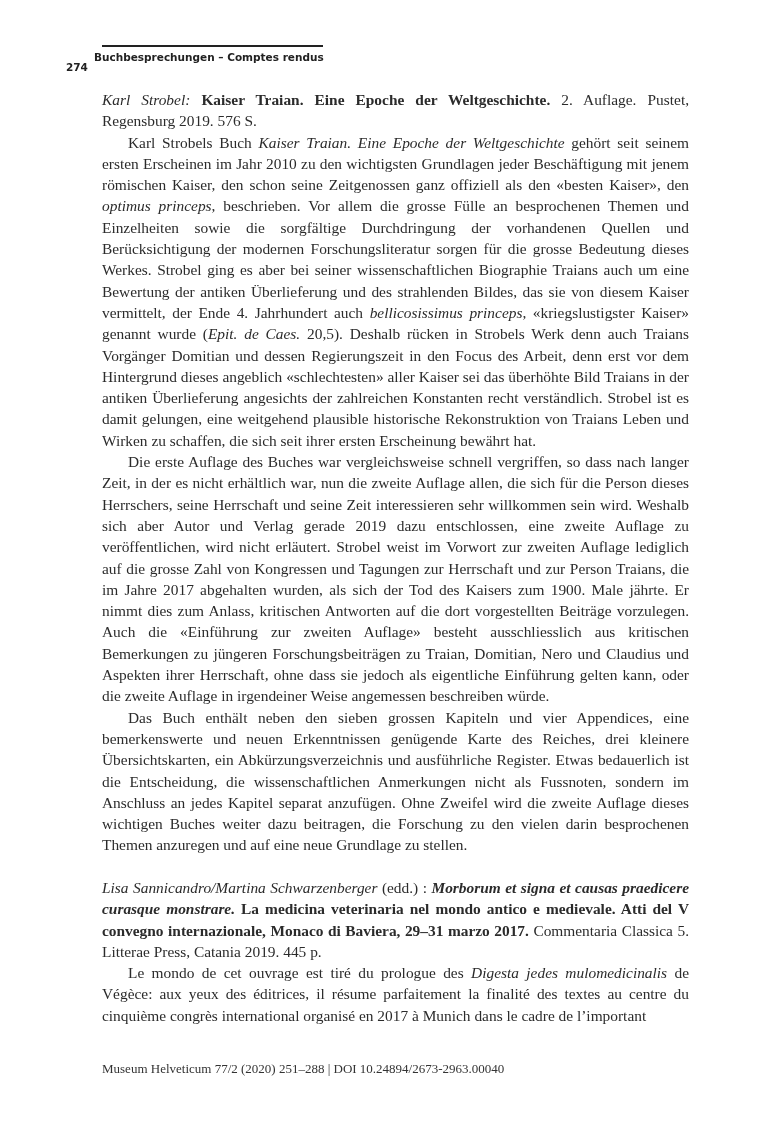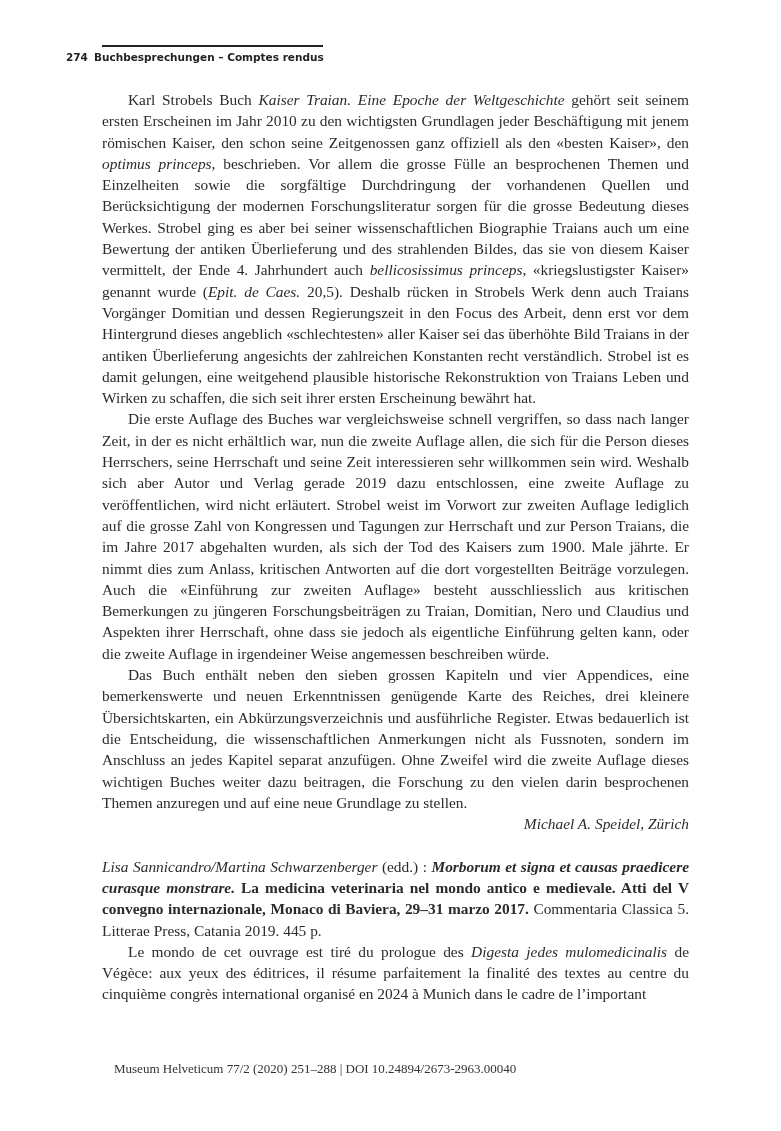--- a/index.html
+++ b/index.html
@@ -28,21 +28,21 @@
       position: absolute;
       left: 36px;
       top: 0;
       width: 221px;
       height: 2px;
       background: #222;
     }
     .running-head .pageno {
       position: absolute;
       left: 0;
-      top: 6px;
+      top: 16px;
     }
     .running-head .section {
       position: absolute;
       left: 28px;
       top: 6px;
       white-space: nowrap;
     }
     .textblock {
       position: absolute;
       left: 102px;
@@ -70,53 +70,56 @@
     i, .it { font-style: italic; }
     b, .bd { font-weight: bold; }
     .footer {
       position: absolute;
       left: 102px;
       top: 1061px;
       font-family: "Liberation Serif", serif;
       font-size: 13px;
       color: #333;
       white-space: nowrap;
-      margin-left: 12px;
     }
   </style>
 </head>
 <body>
 
 <div class="running-head">
   <div class="rule"></div>
   <span class="pageno">274</span>
   <span class="section">Buchbesprechungen – Comptes rendus</span>
 </div>
 
 <div class="textblock">
 
+  <p>
+    <span class="it">Karl Strobel:</span>
+    <span class="bd">Kaiser Traian. Eine Epoche der Weltgeschichte.</span>
+    <span>2. Auflage. Pustet, Regensburg 2019. 576 S.</span>
+  </p>
 
   <p class="indent">
     <span>Karl Strobels Buch </span><span class="it">Kaiser Traian. Eine Epoche der Weltgeschichte</span><span> gehört seit seinem ersten Erscheinen im Jahr 2010 zu den wichtigsten Grundlagen jeder Beschäftigung mit jenem römischen Kaiser, den schon seine Zeitgenossen ganz offiziell als den «besten Kai­ser», den </span><span class="it">optimus princeps</span><span>, beschrieben. Vor allem die grosse Fülle an besprochenen The­men und Einzelheiten sowie die sorgfältige Durchdringung der vorhandenen Quellen und Berücksichtigung der modernen Forschungsliteratur sorgen für die grosse Bedeu­tung dieses Werkes. Strobel ging es aber bei seiner wissenschaftlichen Biographie Trai­ans auch um eine Bewertung der antiken Überlieferung und des strahlenden Bildes, das sie von diesem Kaiser vermittelt, der Ende 4. Jahrhundert auch </span><span class="it">bellicosissimus princeps</span><span>, «kriegslustigster Kaiser» genannt wurde (</span><span class="it">Epit. de Caes.</span><span> 20,5). Deshalb rücken in Strobels Werk denn auch Traians Vorgänger Domitian und dessen Regierungszeit in den Focus des Arbeit, denn erst vor dem Hintergrund dieses angeblich «schlechtesten» aller Kaiser sei das überhöhte Bild Traians in der antiken Überlieferung angesichts der zahlreichen Konstanten recht verständlich. Strobel ist es damit gelungen, eine weitgehend plausible historische Rekonstruktion von Traians Leben und Wirken zu schaffen, die sich seit ihrer ersten Erscheinung bewährt hat.</span>
   </p>
 
   <p class="indent">
     <span>Die erste Auflage des Buches war vergleichsweise schnell vergriffen, so dass nach langer Zeit, in der es nicht erhältlich war, nun die zweite Auflage allen, die sich für die Person dieses Herrschers, seine Herrschaft und seine Zeit interessieren sehr willkommen sein wird. Weshalb sich aber Autor und Verlag gerade 2019 dazu entschlossen, eine zwei­te Auflage zu veröffentlichen, wird nicht erläutert. Strobel weist im Vorwort zur zweiten Auflage lediglich auf die grosse Zahl von Kongressen und Tagungen zur Herrschaft und zur Person Traians, die im Jahre 2017 abgehalten wurden, als sich der Tod des Kaisers zum 1900. Male jährte. Er nimmt dies zum Anlass, kritischen Antworten auf die dort vor­gestellten Beiträge vorzulegen. Auch die «Einführung zur zweiten Auflage» besteht aus­schliesslich aus kritischen Bemerkungen zu jüngeren Forschungsbeiträgen zu Traian, Domitian, Nero und Claudius und Aspekten ihrer Herrschaft, ohne dass sie jedoch als eigentliche Einführung gelten kann, oder die zweite Auflage in irgendeiner Weise ange­messen beschreiben würde.</span>
   </p>
 
   <p class="indent">
     <span>Das Buch enthält neben den sieben grossen Kapiteln und vier Appendices, eine bemerkenswerte und neuen Erkenntnissen genügende Karte des Reiches, drei kleinere Übersichtskarten, ein Abkürzungsverzeichnis und ausführliche Register. Etwas bedauer­lich ist die Entscheidung, die wissenschaftlichen Anmerkungen nicht als Fussnoten, son­dern im Anschluss an jedes Kapitel separat anzufügen. Ohne Zweifel wird die zweite Auf­lage dieses wichtigen Buches weiter dazu beitragen, die Forschung zu den vielen darin besprochenen Themen anzuregen und auf eine neue Grundlage zu stellen.</span>
   </p>
 
-  <p class="signature">Michael A. Speidel, Zürich</p>
 
   <div class="entry-gap"></div>
 
   <p>
     <span class="it">Lisa Sannicandro/Martina Schwarzenberger</span><span> (edd.) : </span><span class="it bd">Morborum et signa et causas prae­dicere curasque monstrare.</span><span class="bd"> La medicina veterinaria nel mondo antico e medievale. Atti del V convegno internazionale, Monaco di Baviera, 29–31 marzo 2017.</span><span> Commen­taria Classica 5. Litterae Press, Catania 2019. 445 p.</span>
   </p>
 
   <p class="indent">
-    <span>Le mondo de cet ouvrage est tiré du prologue des </span><span class="it">Digesta jedes mulomedicinalis</span><span> de Végèce: aux yeux des éditrices, il résume parfaitement la finalité des textes au centre du cinquième congrès international organisé en 2024 à Munich dans le cadre de l’important</span>
+    <span>Le mondo de cet ouvrage est tiré du prologue des </span><span class="it">Digesta jedes mulomedicinalis</span><span> de Végèce: aux yeux des éditrices, il résume parfaitement la finalité des textes au centre du cinquième congrès international organisé en 2017 à Munich dans le cadre de l’important</span>
   </p>
 </div>
 
 <div class="footer">Museum Helveticum 77/2 (2020) 251–288 | DOI 10.24894/2673-2963.00040</div>
 
 </body></html>

